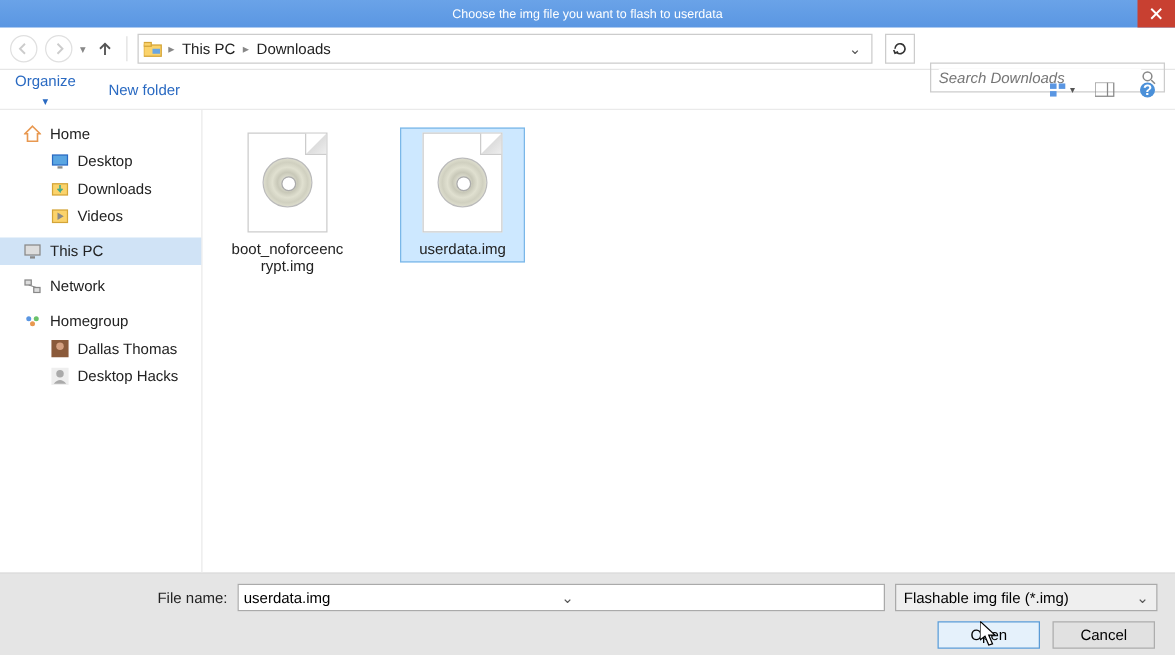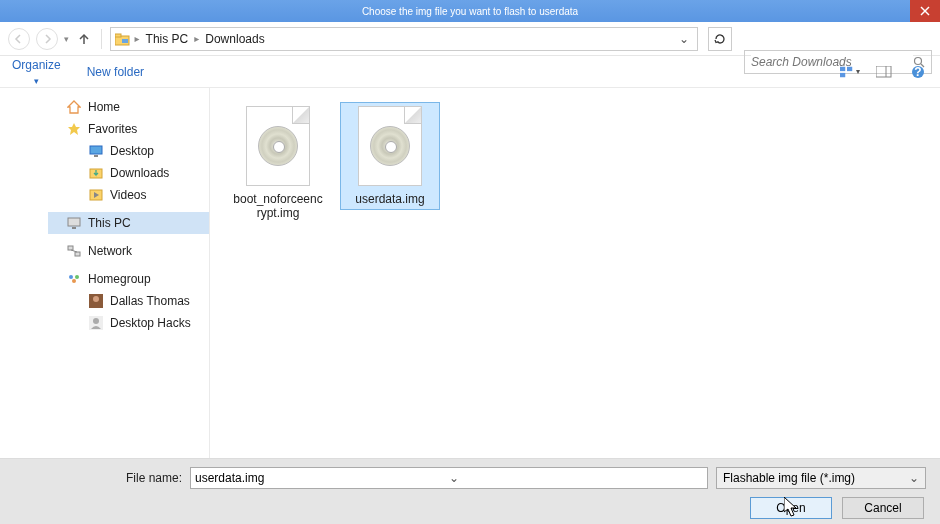--- a/index.html
+++ b/index.html
@@ -22,29 +22,29 @@
 .refresh { width: 24px; height: 24px; border: 1px solid #ccc; display: flex; align-items: center; justify-content: center; cursor: pointer; color: #333; }
 .search { width: 188px; height: 24px; border: 1px solid #ccc; display: flex; align-items: center; padding: 0 6px; margin-left: 6px; margin-top: 46px; }
 .search input { flex: 1; border: none; outline: none; color: #888; font-style: italic; }
 .search .mag { color: #888; }
 
 .toolbar { height: 32px; background: #fff; border-bottom: 1px solid #eaeaea; display: flex; align-items: center; padding: 0 12px; }
 .toolbar .btn { color: #2a6ac2; cursor: pointer; display: flex; align-items: center; gap: 4px; margin-right: 26px; flex-direction: column; }
 .toolbar .right { margin-left: auto; display: flex; align-items: center; gap: 14px; }
 .toolbar .rb { width: 20px; height: 20px; display: flex; align-items: center; justify-content: center; color: #555; cursor: pointer; }
 
-.mainarea { display: flex; height: 370px; padding-left: 48px; }
+.mainarea { display: flex; height: 370px; }
 .sidebar { width: 162px; border-right: 1px solid #eaeaea; padding: 8px 0; }
 .tree-item { display: flex; align-items: center; gap: 6px; padding: 3px 10px 3px 18px; cursor: pointer; color: #222; }
 .tree-item.indent { padding-left: 40px; }
 .tree-item.selected { background: #d0e3f6; }
 .tree-item .ic { width: 16px; height: 16px; display: flex; align-items: center; justify-content: center; }
 .tree-group { margin-bottom: 6px; }
 
-.filegrid { flex: 1; padding: 14px 18px; display: flex; gap: 12px; align-items: flex-start; }
+.filegrid { flex: 1; padding: 14px 18px; display: flex; gap: 40px; align-items: flex-start; }
 .file { width: 100px; text-align: center; cursor: pointer; padding: 4px; }
 .file.selected { background: #cde8ff; border: 1px solid #7ab7e8; padding: 3px; }
 .file .doc { width: 64px; height: 80px; margin: 0 auto 6px; background: #fff; border: 1px solid #ccc; position: relative; }
 .file .doc::before { content: ""; position: absolute; top: 0; right: 0; width: 16px; height: 16px; background: linear-gradient(135deg, #fff 0%, #fff 48%, #ddd 52%, #eee 100%); border-left: 1px solid #ccc; border-bottom: 1px solid #ccc; }
 .file .disc { position: absolute; top: 50%; left: 50%; width: 40px; height: 40px; margin: -20px 0 0 -20px; border-radius: 50%; background: radial-gradient(circle, #fff 0%, #eee 10%, #d7d7c8 20%, #c8c8b8 30%, #e0e0d0 45%, #d0d0c0 60%, #e8e8d8 80%); border: 1px solid #bbb; }
 .file .disc::after { content: ""; position: absolute; top: 50%; left: 50%; width: 10px; height: 10px; margin: -5px 0 0 -5px; border-radius: 50%; background: #fff; border: 1px solid #aaa; }
 .file .lbl { font-size: 12px; color: #222; line-height: 1.2; word-break: break-word; }
 
 .bottombar { height: 66px; background: #e5e5e5; border-top: 1px solid #dcdcdc; padding: 8px 14px; }
 .row1 { display: flex; align-items: center; gap: 8px; margin-bottom: 8px; }
@@ -160,28 +160,20 @@
   <div class="sidebar">
     <div class="tree-group">
       <div class="tree-item">
         <span class="ic">
             <svg width="14" height="14" viewBox="0 0 14 14">
               <polygon points="7,1 13,7 11,7 11,13 3,13 3,7 1,7" fill="none" stroke="#e89850" stroke-width="1.3"></polygon>
             </svg>
           </span>
         <span>Home</span>
       </div>
-      <div class="tree-item">
-        <span class="ic">
-            <svg width="14" height="14" viewBox="0 0 14 14">
-              <polygon points="7,1 9,5 13,5 10,8 11,13 7,10 3,13 4,8 1,5 5,5" fill="#f2c94c"></polygon>
-            </svg>
-          </span>
-        <span>Favorites</span>
-      </div>
       <div class="tree-item indent">
         <span class="ic">
             <svg width="14" height="12" viewBox="0 0 14 12">
               <rect x="1" y="1" width="12" height="8" fill="#5aa6e2" stroke="#2a6ac2"></rect>
               <rect x="5" y="10" width="4" height="2" fill="#888"></rect>
             </svg>
           </span>
         <span>Desktop</span>
       </div>
       <div class="tree-item indent">

